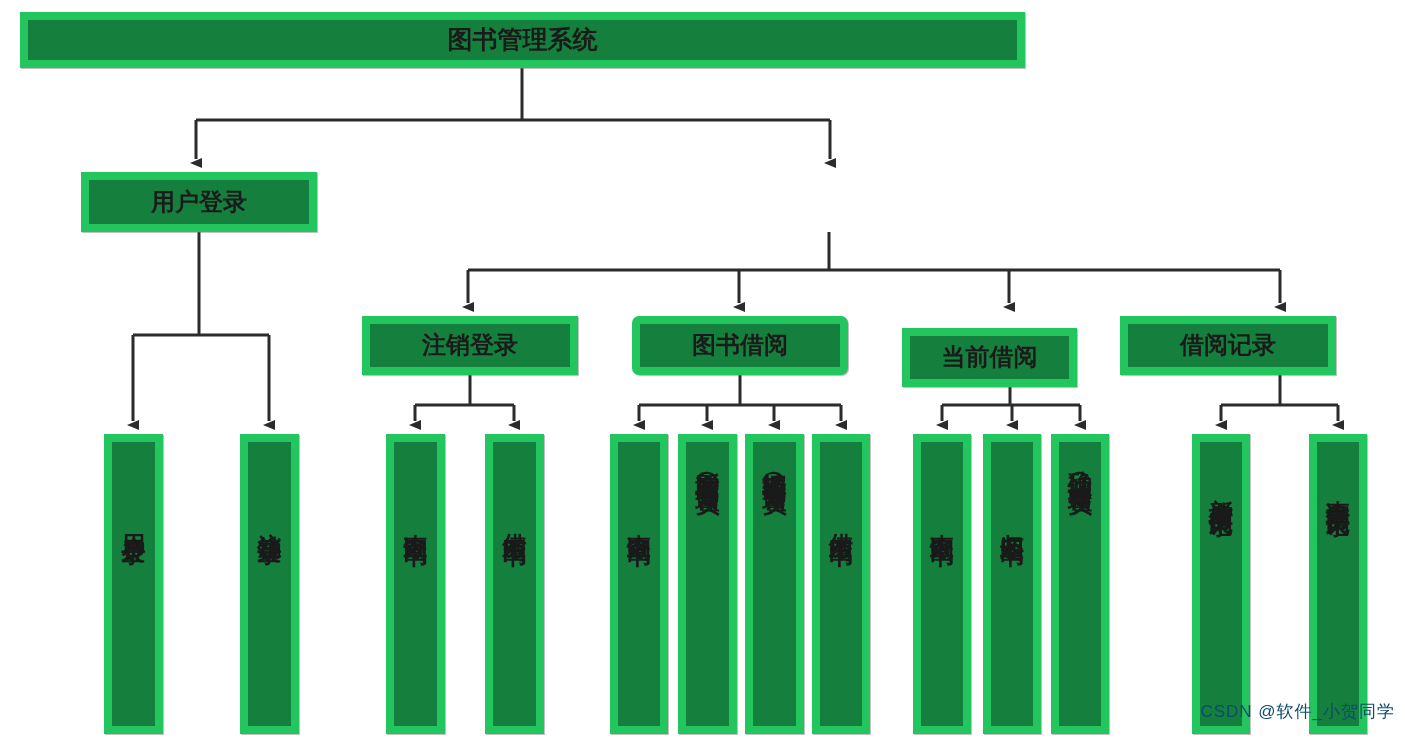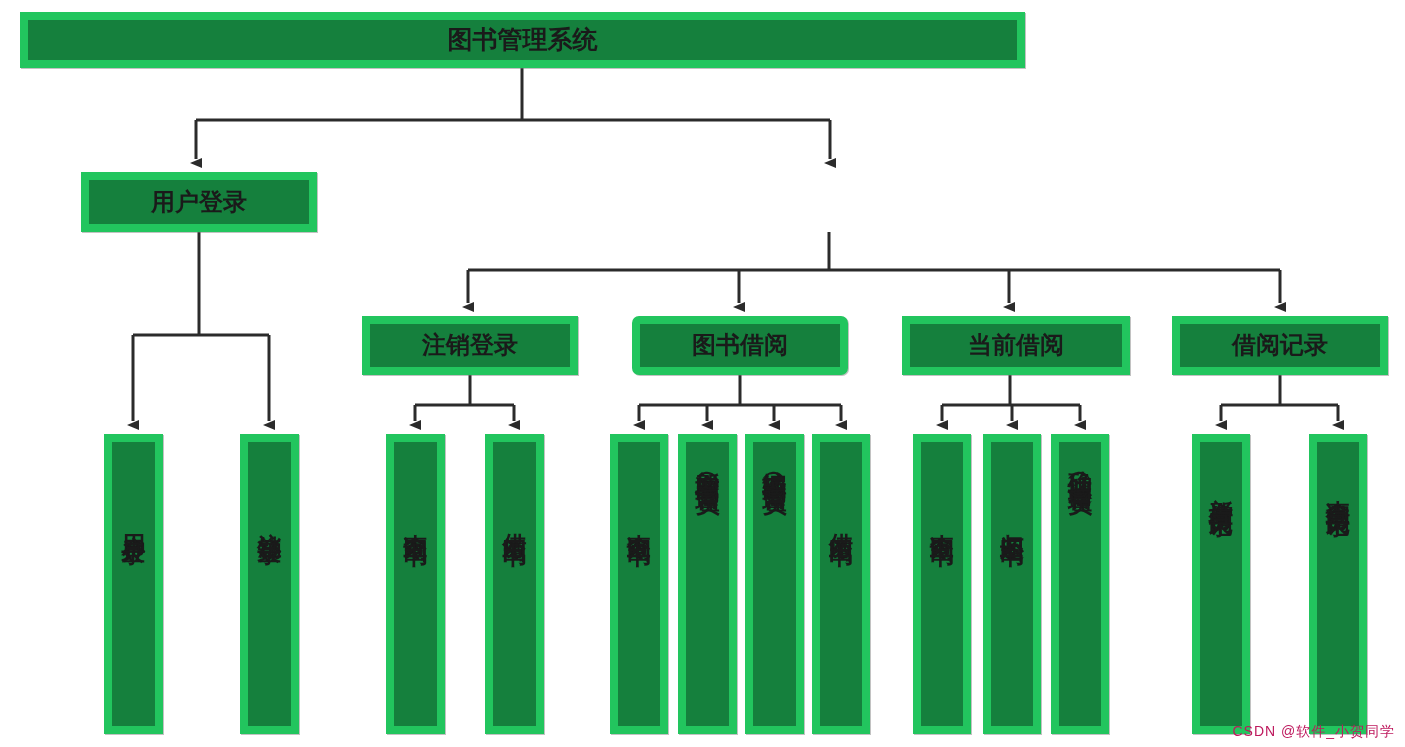--- a/index.html
+++ b/index.html
@@ -55,23 +55,23 @@
   .node.vert .label {
     writing-mode: vertical-rl;
     text-orientation: upright;
     font-size: 24px;
     letter-spacing: 3px;
     line-height: 1;
   }
   .watermark {
     position: absolute;
     right: 10px;
-    bottom: 6px;
-    font-size: 14px;
-    color: #be185d;
+    bottom: 24px;
+    font-size: 17px;
+    color: #0c4a6e;
     letter-spacing: 1px;
     white-space: nowrap;
     user-select: none;
   }
 </style>
 </head>
 <body>
 
 <div id="canvas">
 
@@ -133,24 +133,24 @@
   <div class="node horiz" style="left:81px; top:172px; width:236px; height:60px;">
     <span class="label">用户登录</span>
   </div>
 
   <div class="node horiz" style="left:362px; top:316px; width:216px; height:59px;">
     <span class="label">注销登录</span>
   </div>
   <div class="node horiz" style="left:632px; top:316px; width:216px; height:59px;border-radius:7px;">
     <span class="label">图书借阅</span>
   </div>
-  <div class="node horiz" style="left:902px; top:316px; width:228px; height:59px;">
+  <div class="node horiz" style="left:902px; top:328px; width:175px; height:59px;">
     <span class="label">当前借阅</span>
   </div>
-  <div class="node horiz" style="left:1172px; top:316px; width:216px; height:59px;">
+  <div class="node horiz" style="left:1120px; top:316px; width:216px; height:59px;">
     <span class="label">借阅记录</span>
   </div>
 
   <div class="node vert" style="left:104px; top:434px; width:59px; height:300px; padding-top:72px;">
     <span class="label">用户登录</span>
   </div>
   <div class="node vert" style="left:240px; top:434px; width:59px; height:300px; padding-top:72px;">
     <span class="label">注销登录</span>
   </div>
   <div class="node vert" style="left:386px; top:434px; width:59px; height:300px; padding-top:72px;">

